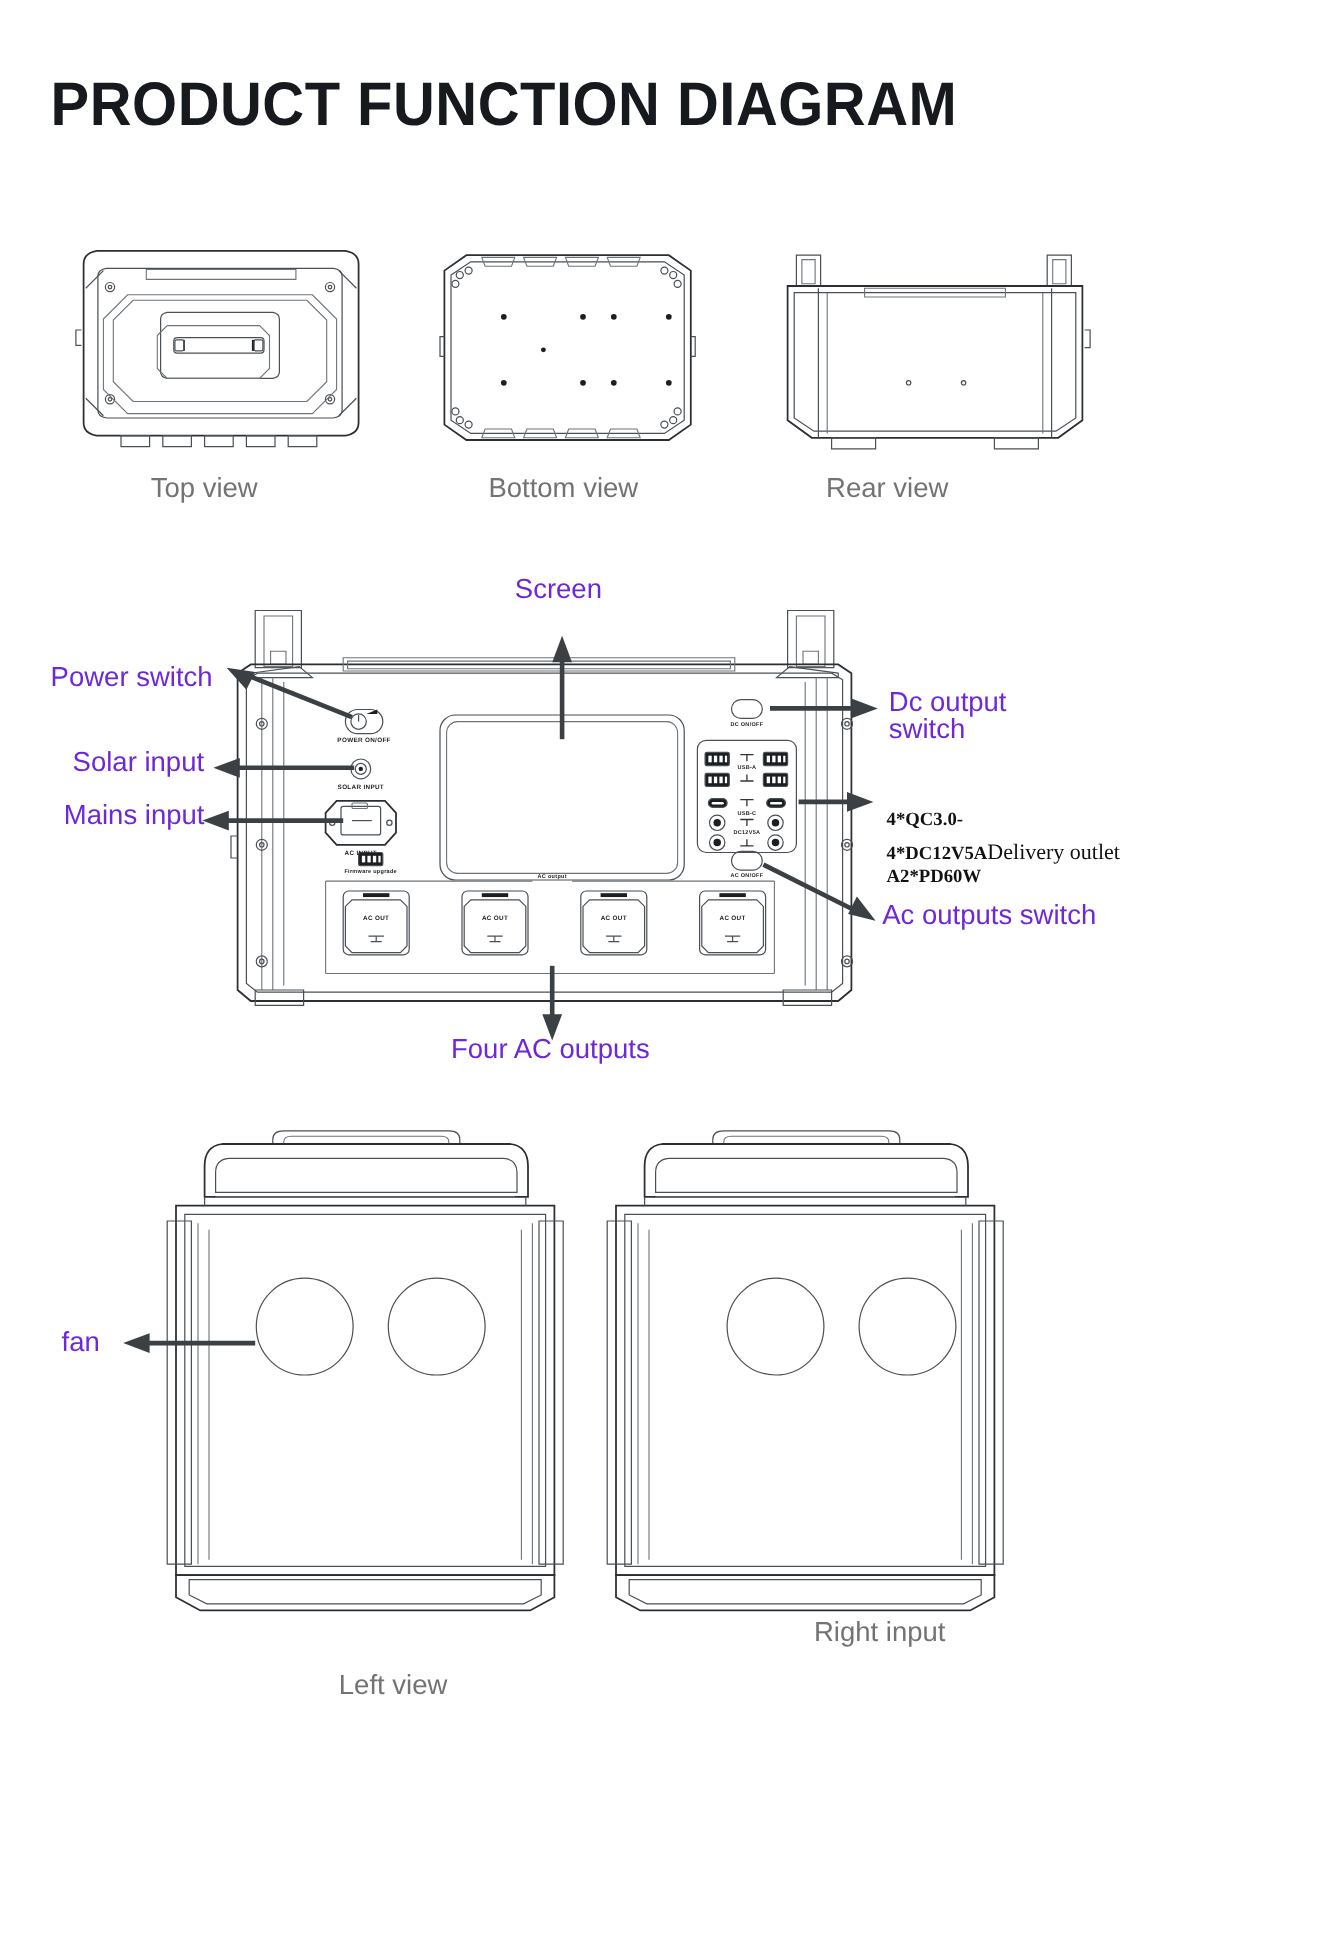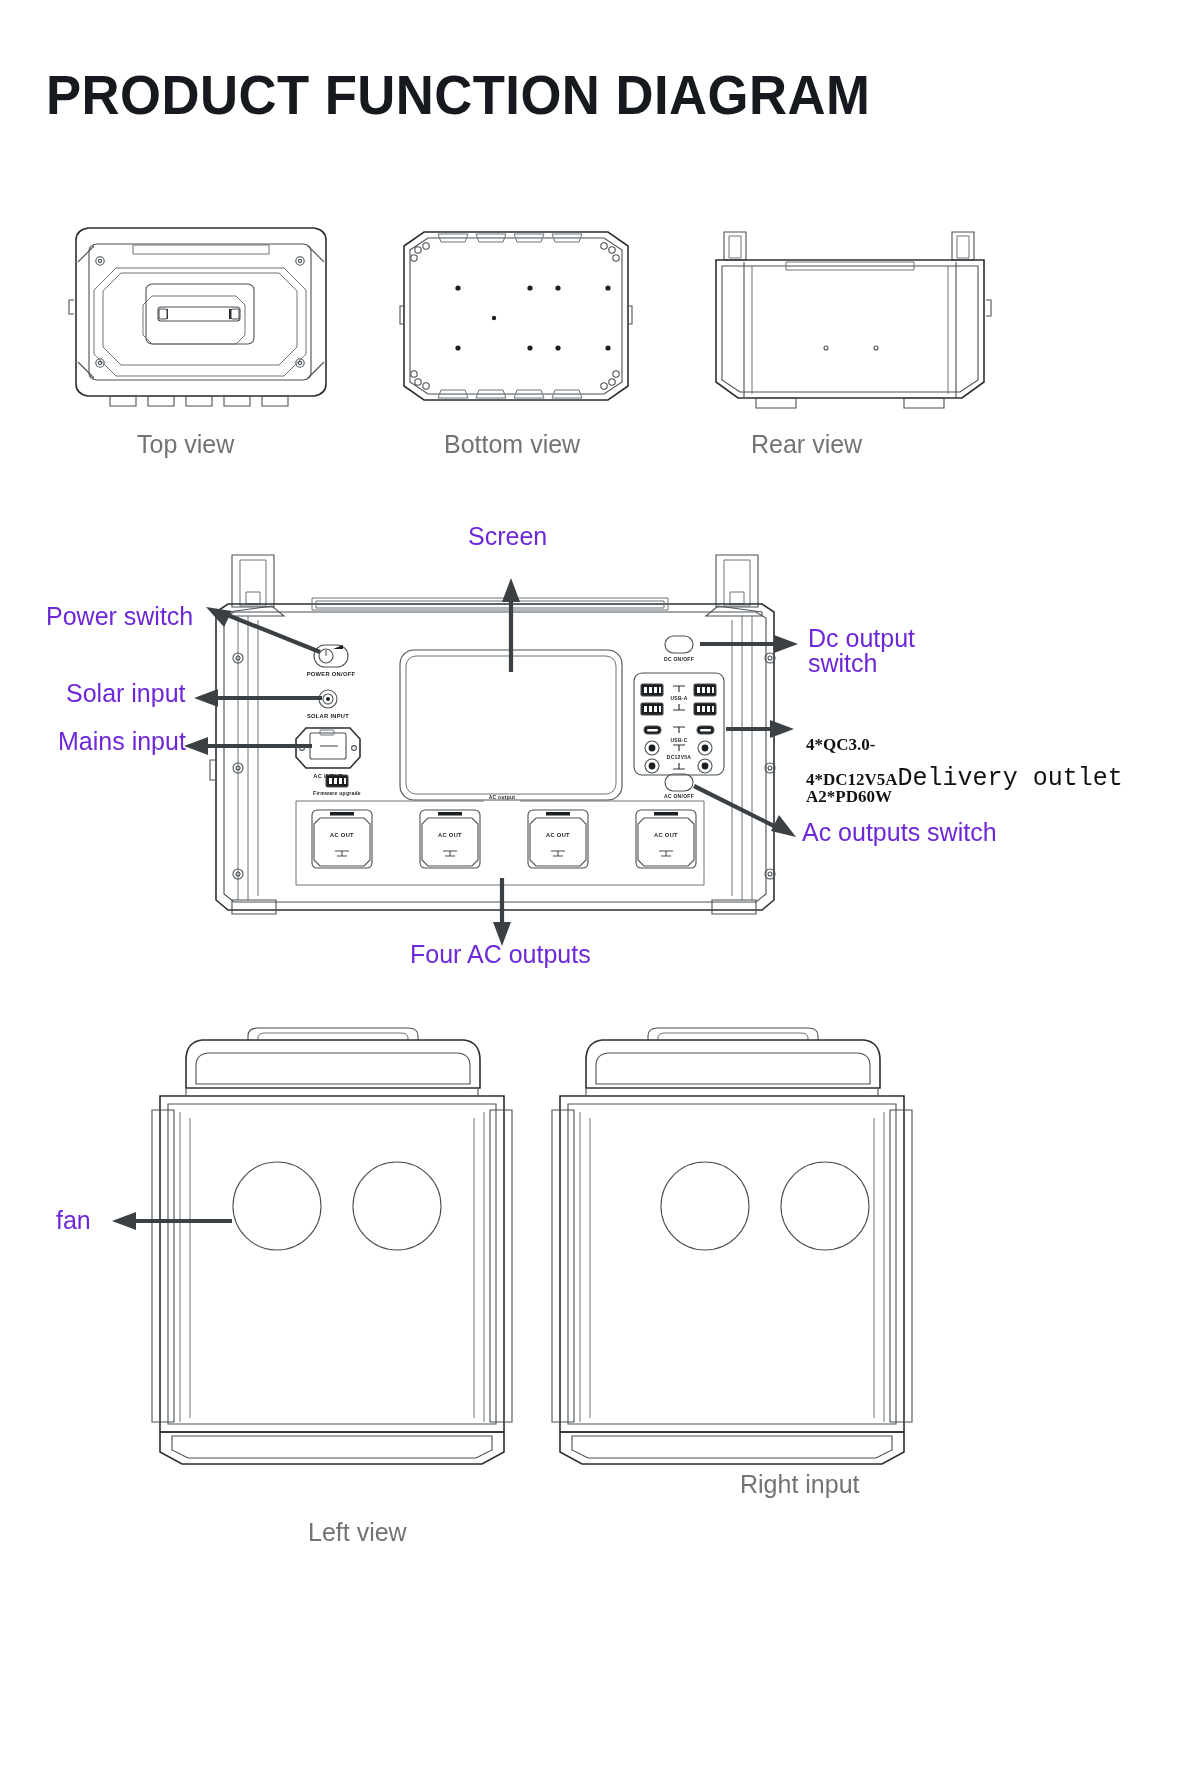--- a/index.html
+++ b/index.html
@@ -50,22 +50,22 @@
     position: absolute;
     font-size: 17px;
     font-weight: bold;
     color: #111;
     white-space: nowrap;
     line-height: 1.35;
     font-family: "Liberation Serif", serif;
   }
   .spec-label .plain {
     font-weight: normal;
-    font-family: Liberation Mono, monospace;
-    font-size: 25px;
+    font-family: Liberation Serif, serif;
+    font-size: 20px;
   }
 
   
   .silk {
     position: absolute;
     font-size: 6px;
     color: #222;
     letter-spacing: 0.3px;
     white-space: nowrap;
     text-align: center;

